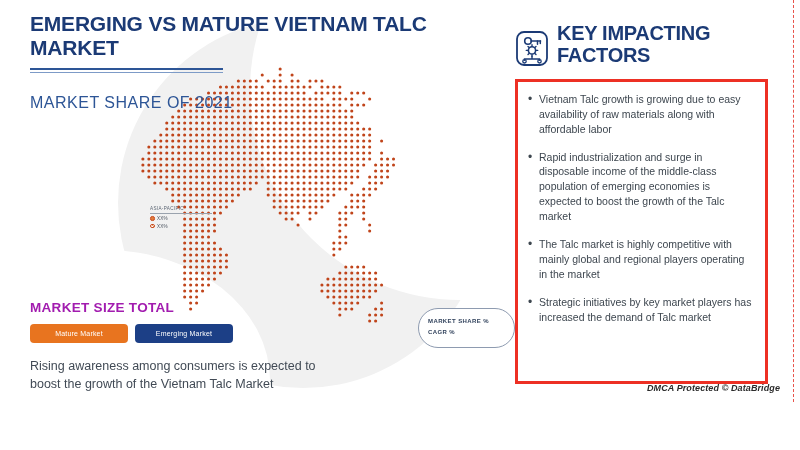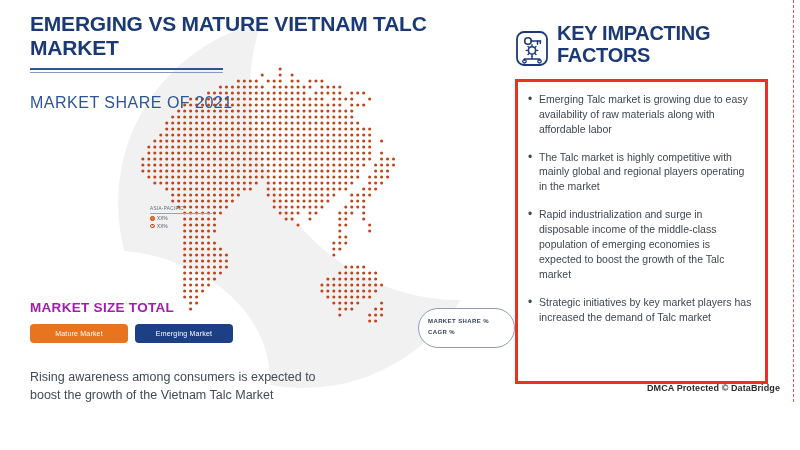--- a/index.html
+++ b/index.html
@@ -144,21 +144,21 @@
     border-radius: 4px;
     color: #ffffff;
     font-size: 7px;
     letter-spacing: 0.2px;
     display: flex; align-items: center; justify-content: center;
   }
   .pill.mature { width: 98px; background: #e8741f; }
   .pill.emerging { width: 98px; background: #1c3f86; }
 
   .mst-note {
-    margin-top: 25px;
+    margin-top: 14px;
     font-size: 12.5px;
     line-height: 1.45;
     color: #414a55;
     width: 290px;
   }
 
   
   .ribbon {
     position: absolute;
     left: 30px; top: 408px;
@@ -219,20 +219,21 @@
     font-size: 12px;
     color: #3d464f;
   }
 
   
   .footer {
     position: absolute;
     right: 20px; bottom: 9px;
     font-size: 9px;
     font-weight: bold;
+    font-style: italic;
     color: #2b2b2b;
     z-index: 6;
     letter-spacing: 0.1px;
   }
 </style>
 </head>
 <body>
 
 <div id="stage">
 
@@ -1197,22 +1198,22 @@
           <path d="M17 26.2 V29 M17 29 H9.5 V30.2 M17 29 H24.5 V30.2" stroke="#1b3a75" stroke-width="1.4" stroke-linecap="round" fill="none"></path>
           <circle cx="9.5" cy="31.3" r="1.7" fill="none" stroke="#1b3a75" stroke-width="1.3"></circle>
           <circle cx="24.5" cy="31.3" r="1.7" fill="none" stroke="#1b3a75" stroke-width="1.3"></circle>
         </svg>
       </span>
       <span class="kif-title">KEY IMPACTING FACTORS</span>
     </div>
 
     <div class="kif-box">
       <ul class="kif-list">
-        <li>Emerging Talc market is growing due to easy availability of raw materials along with affordable labor</li>
+        <li>Vietnam Talc growth is growing due to easy availability of raw materials along with affordable labor</li>
+        <li>Rapid industrialization and surge in disposable income of the middle-class population of emerging economies is expected to boost the growth of the Talc market</li>
         <li>The Talc market is highly competitive with mainly global and regional players operating in the market</li>
-        <li>Rapid industrialization and surge in disposable income of the middle-class population of emerging economies is expected to boost the growth of the Talc market</li>
         <li>Strategic initiatives by key market players has increased the demand of Talc market</li>
       </ul>
     </div>
   </div>
 
   <div class="footer">DMCA Protected © DataBridge</div>
 </div>
 
 </body></html>

